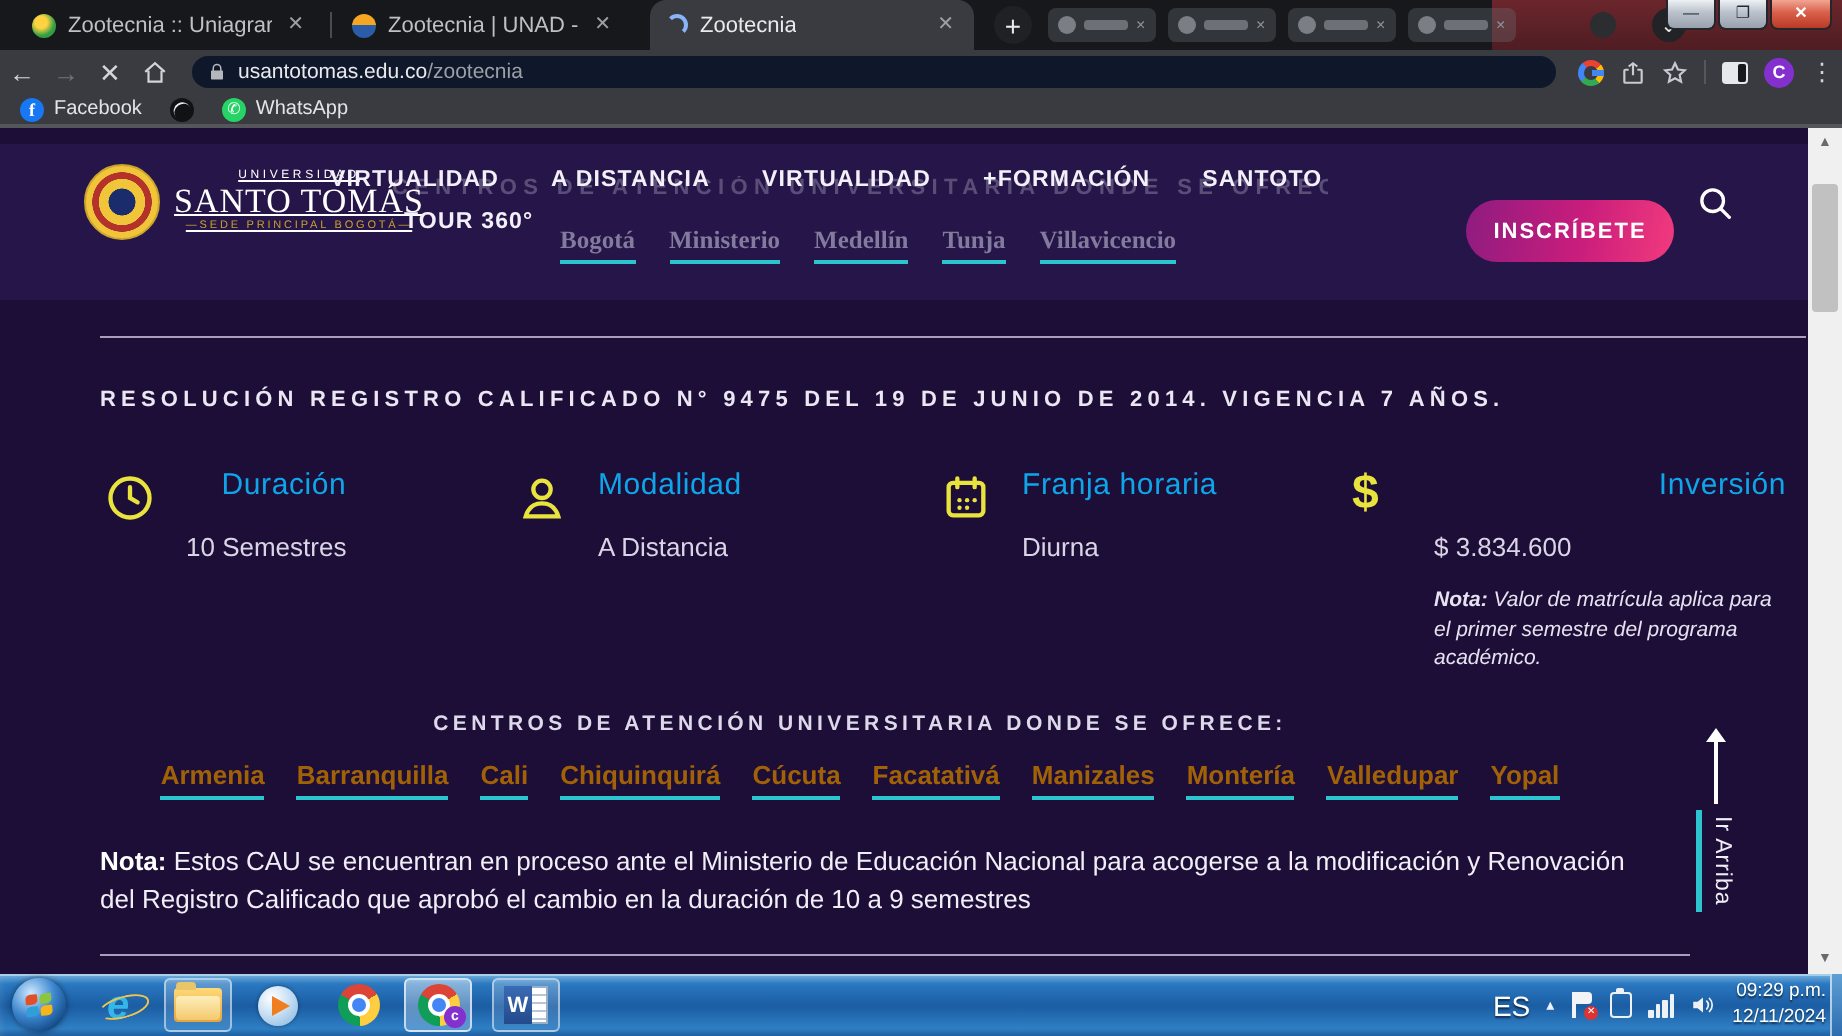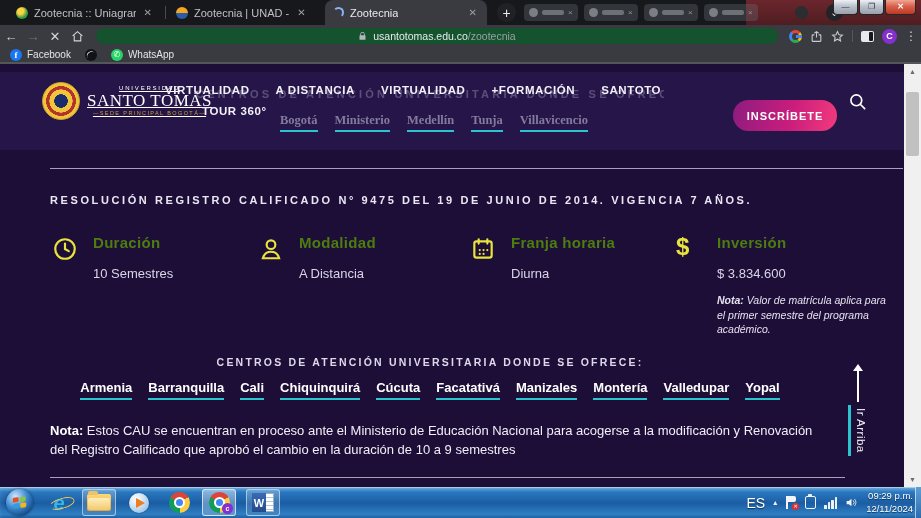--- a/index.html
+++ b/index.html
@@ -26,21 +26,21 @@
   .lone-circle { position:absolute; left:795px; top:6px; width:13px; height:13px; border-radius:50%; background:#2c2d31; }
   .chevron-btn { position:absolute; left:826px; top:4px; width:17px; height:17px; border-radius:50%; background:#222327; color:#e8eaed; font-size:10px; display:flex; align-items:center; justify-content:center; }
   .winbtns { position:absolute; right:5px; top:0; display:flex; gap:1px; }
   .winbtn { width:25px; height:15px; border:1px solid #23262b; border-top:none; border-radius:0 0 4px 4px; background:linear-gradient(180deg,#eef1f5,#bac1cb 45%,#99a1ad); color:#1f2a36; font-size:8px; display:flex; align-items:center; justify-content:center; line-height:1; }
   .winbtn.close { width:31px; background:linear-gradient(180deg,#f3a violet,#f2a violet); background:linear-gradient(180deg,#f1a593,#d8604a 45%,#bb3a26); color:#fff; font-weight:bold; }
 
   
   .toolbar { position:absolute; left:0; top:25px; width:921px; height:22px; background:#393b40; display:flex; align-items:center; }
   .navbtn { width:22px; height:20px; display:flex; align-items:center; justify-content:center; color:#d2d5da; font-size:13px; }
   .navbtn.disabled { color:#70747a; }
-  .addr { position:absolute; left:96px; top:3px; width:682px; height:16px; border-radius:8px; background:#14532d; display:flex; align-items:center; padding:0 8px; gap:6px;justify-content:center; }
+  .addr { position:absolute; left:96px; top:3px; width:682px; height:16px; border-radius:8px; background:#0f172a; display:flex; align-items:center; padding:0 8px; gap:6px; }
   .addr .url { font-size:10.5px; color:#e8eaed; white-space:nowrap; }
   .addr .url .path { color:#9aa0a6; }
   .tb-right { position:absolute; right:4px; top:0; height:22px; display:flex; align-items:center; gap:8px; }
   .gicon { width:13px; height:13px; border-radius:50%; background:conic-gradient(from -40deg,#ea4335 0 90deg,#fbbc05 0 180deg,#34a853 0 270deg,#4285f4 0 360deg); position:relative; }
   .gicon::after { content:''; position:absolute; inset:3px; background:#393b40; border-radius:50%; }
   .gicon::before { content:''; position:absolute; right:0; top:5px; width:6px; height:3px; background:#4285f4; z-index:1; }
   .sidebar-ic { width:13px; height:11px; border-radius:2px; background:#e6e8ec; position:relative; }
   .sidebar-ic::after { content:''; position:absolute; right:1px; top:1px; bottom:1px; width:4px; background:#17181b; border-radius:1px; }
   .avatar { width:15px; height:15px; border-radius:50%; background:#8430ce; color:#fff; font-size:9px; font-weight:bold; display:flex; align-items:center; justify-content:center; }
   .dots { color:#d2d5da; font-size:12px; letter-spacing:0; }
@@ -76,30 +76,30 @@
   .search-btn { position:absolute; left:848px; top:28px; width:20px; height:20px; }
 
   .divider { position:absolute; height:1px; background:rgba(214,208,232,.75); }
   .divider.d1 { left:50px; top:104px; width:853px; }
   .divider.d2 { left:50px; top:413px; width:795px; }
 
   .resolution { position:absolute; left:50px; top:130px; font-size:11px; font-weight:600; letter-spacing:2.6px; color:#eae7f3; white-space:nowrap; }
 
   .stat { position:absolute; top:170px; display:flex; gap:14px; }
   .stat .s-ic { width:27px; flex:none; padding-top:2px; }
-  .stat .s-label { font-size:15px; font-weight:bold; color:#4d7c0f; letter-spacing:.3px; }
+  .stat .s-label { font-size:15px; font-weight:normal; color:#0ea5e9; letter-spacing:.3px;text-align:right; }
   .stat .s-value { font-size:13px; color:#d9d5e6; margin-top:15px; }
   .stat.s1 { left:52px; } .stat.s2 { left:258px; } .stat.s3 { left:470px; } .stat.s4 { left:676px; }
   .dollar { font-size:24px; font-weight:bold; color:#e9e43d; line-height:.9; }
   .inv-note { width:176px; font-size:10.5px; font-style:italic; color:#e6e2f0; line-height:1.4; margin-top:12px; }
   .inv-note b { font-style:italic; }
 
   .centers-head { position:absolute; left:0; top:292px; width:860px; text-align:center; font-size:10.5px; font-weight:600; letter-spacing:2.2px; color:#ddd9ea; }
   .centers { position:absolute; left:0; top:316px; width:860px; display:flex; justify-content:center; gap:16px; }
-  .centers .center { font-size:13px; font-weight:bold; color:#ffffff; border-bottom:2px solid #2cc5cf; padding-bottom:3px; white-space:nowrap; }
+  .centers .center { font-size:13px; font-weight:bold; color:#a16207; border-bottom:2px solid #2cc5cf; padding-bottom:3px; white-space:nowrap; }
 
   .note { position:absolute; left:50px; top:358px; width:782px; font-size:13px; color:#f0eef6; line-height:1.45; }
   .note b { color:#fff; }
 
   .ir { position:absolute; left:845px; top:306px; width:26px; display:flex; flex-direction:column; align-items:center; }
   .ir-arrow { width:2px; height:32px; background:#fff; position:relative; }
   .ir-arrow::before { content:''; position:absolute; left:-4px; top:-6px; border:5px solid transparent; border-bottom:7px solid #fff; border-top:none; }
   .ir-label { margin-top:3px; border-left:3px solid #2cc5cf; padding:3px 1px 3px 4px; writing-mode:vertical-rl; font-size:11.5px; color:#efeef6; letter-spacing:.5px; }
 
   

